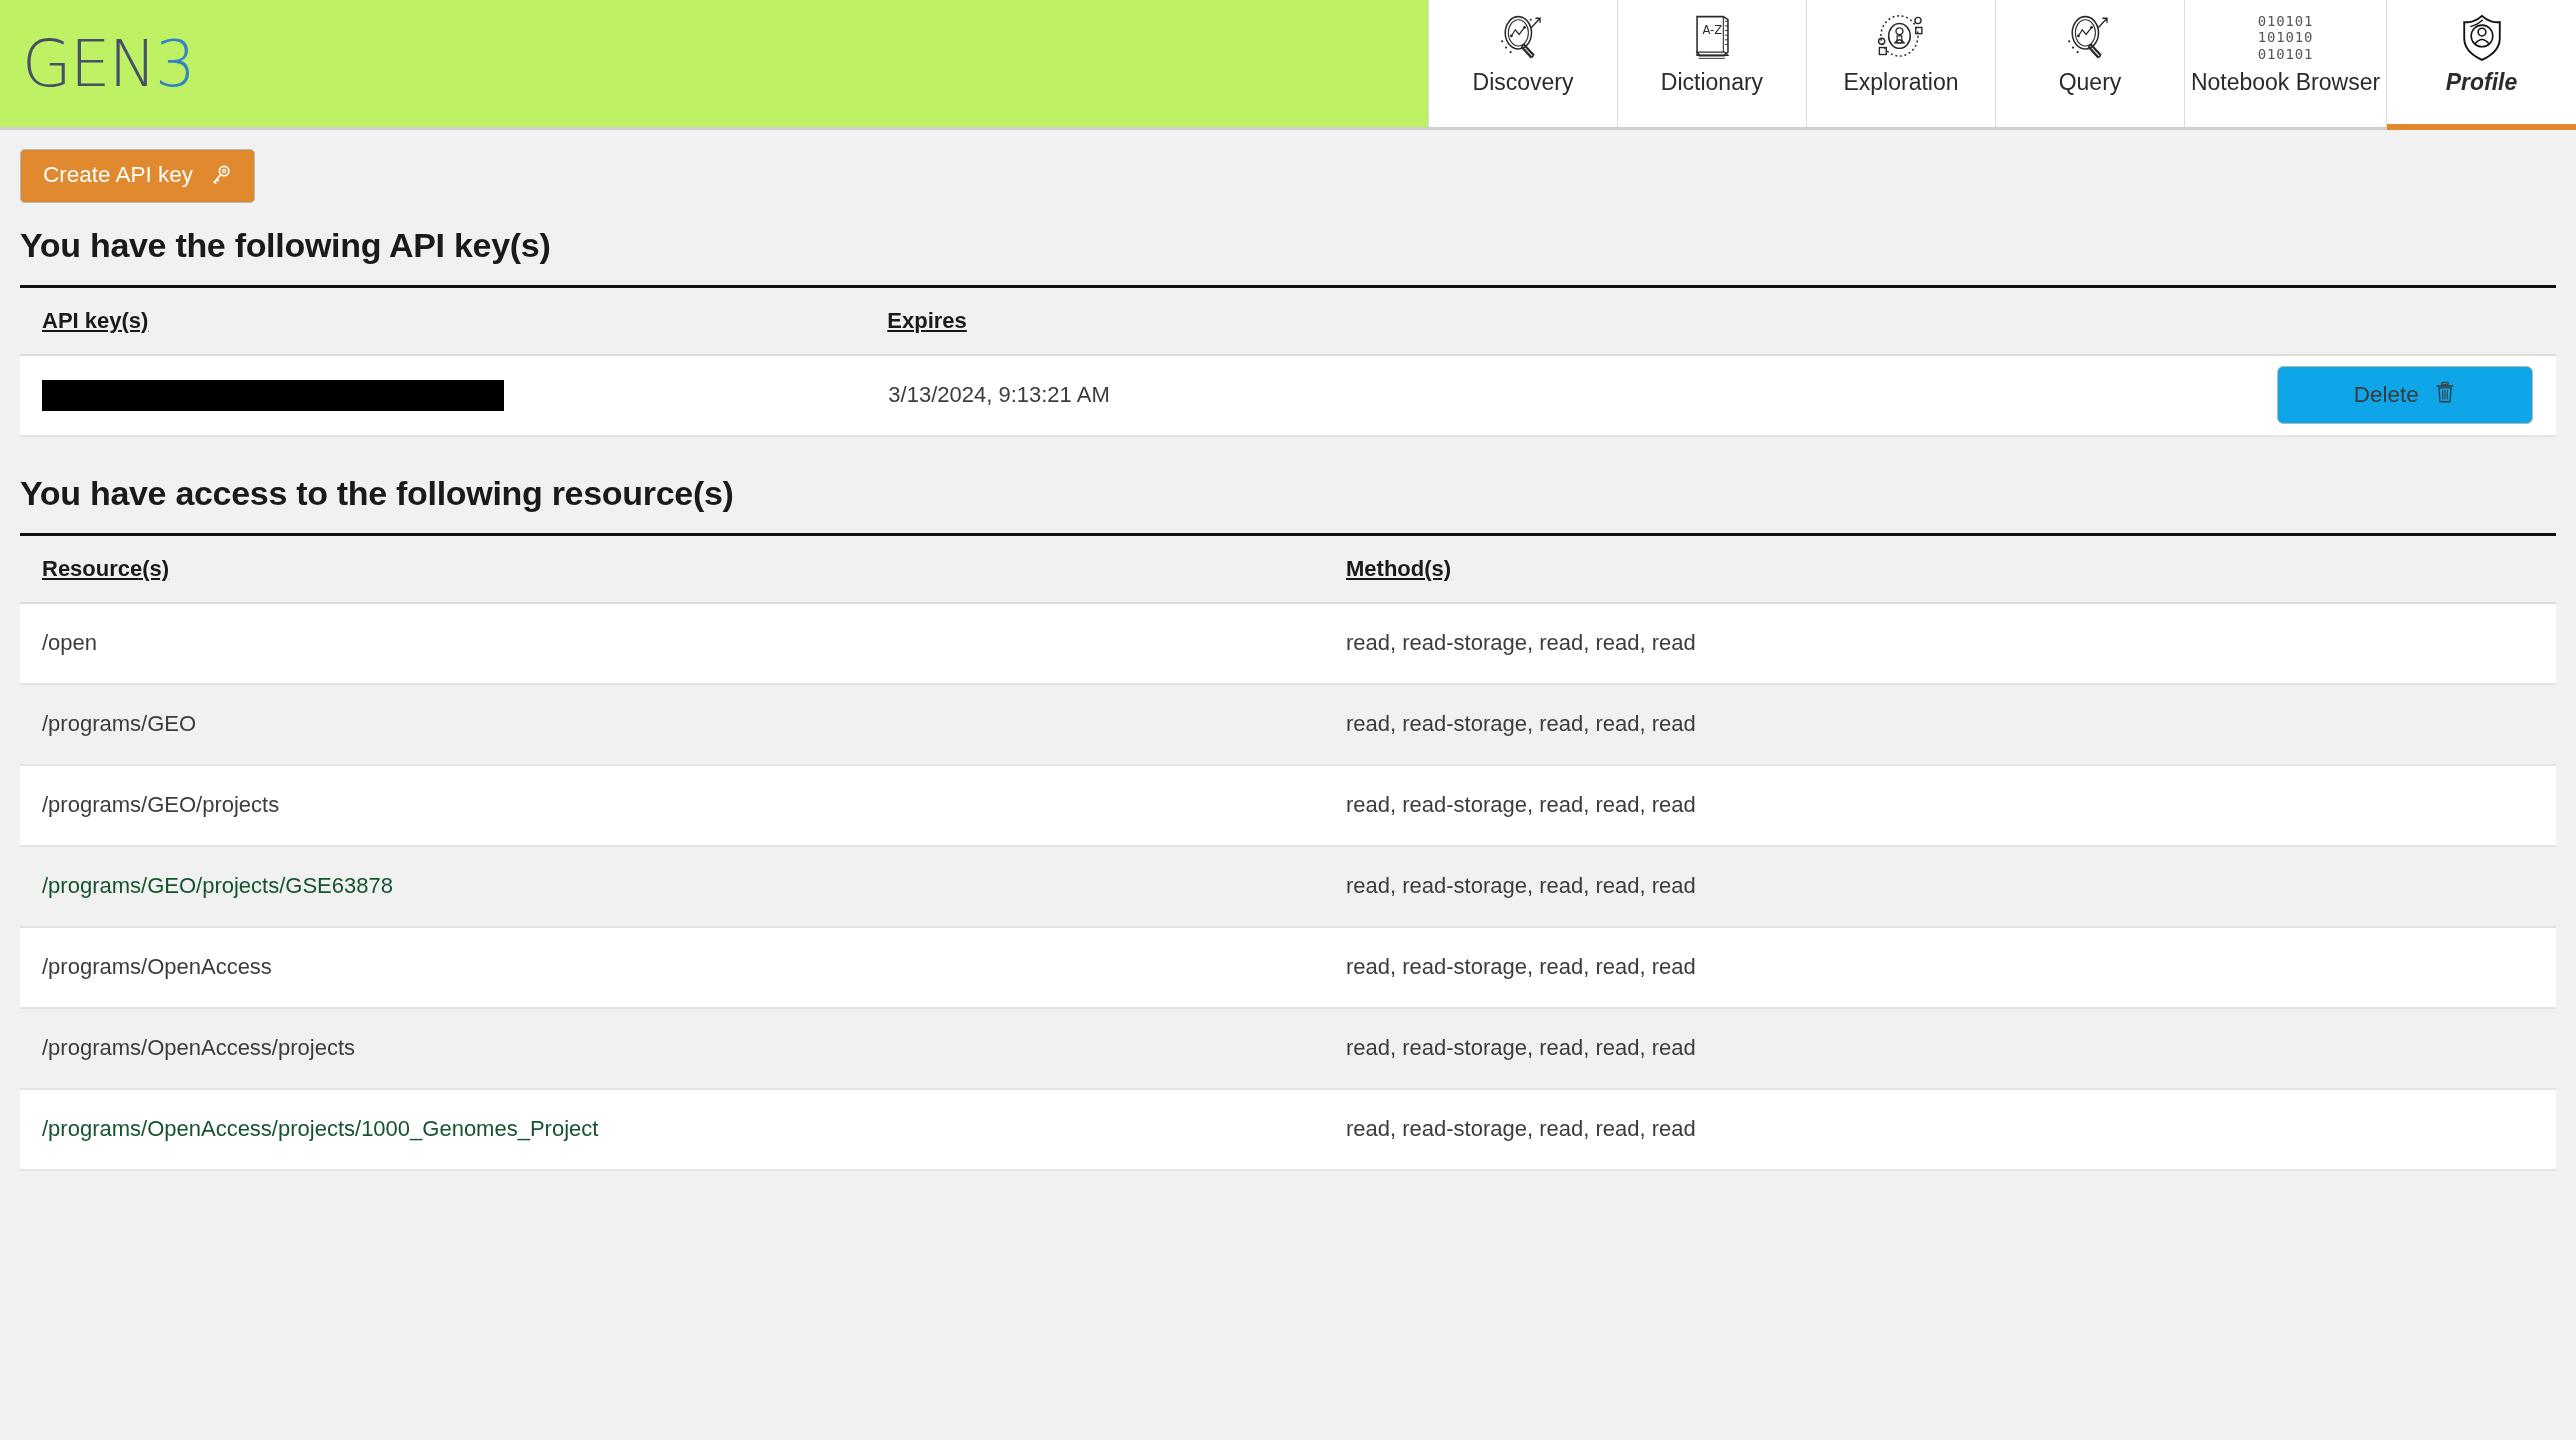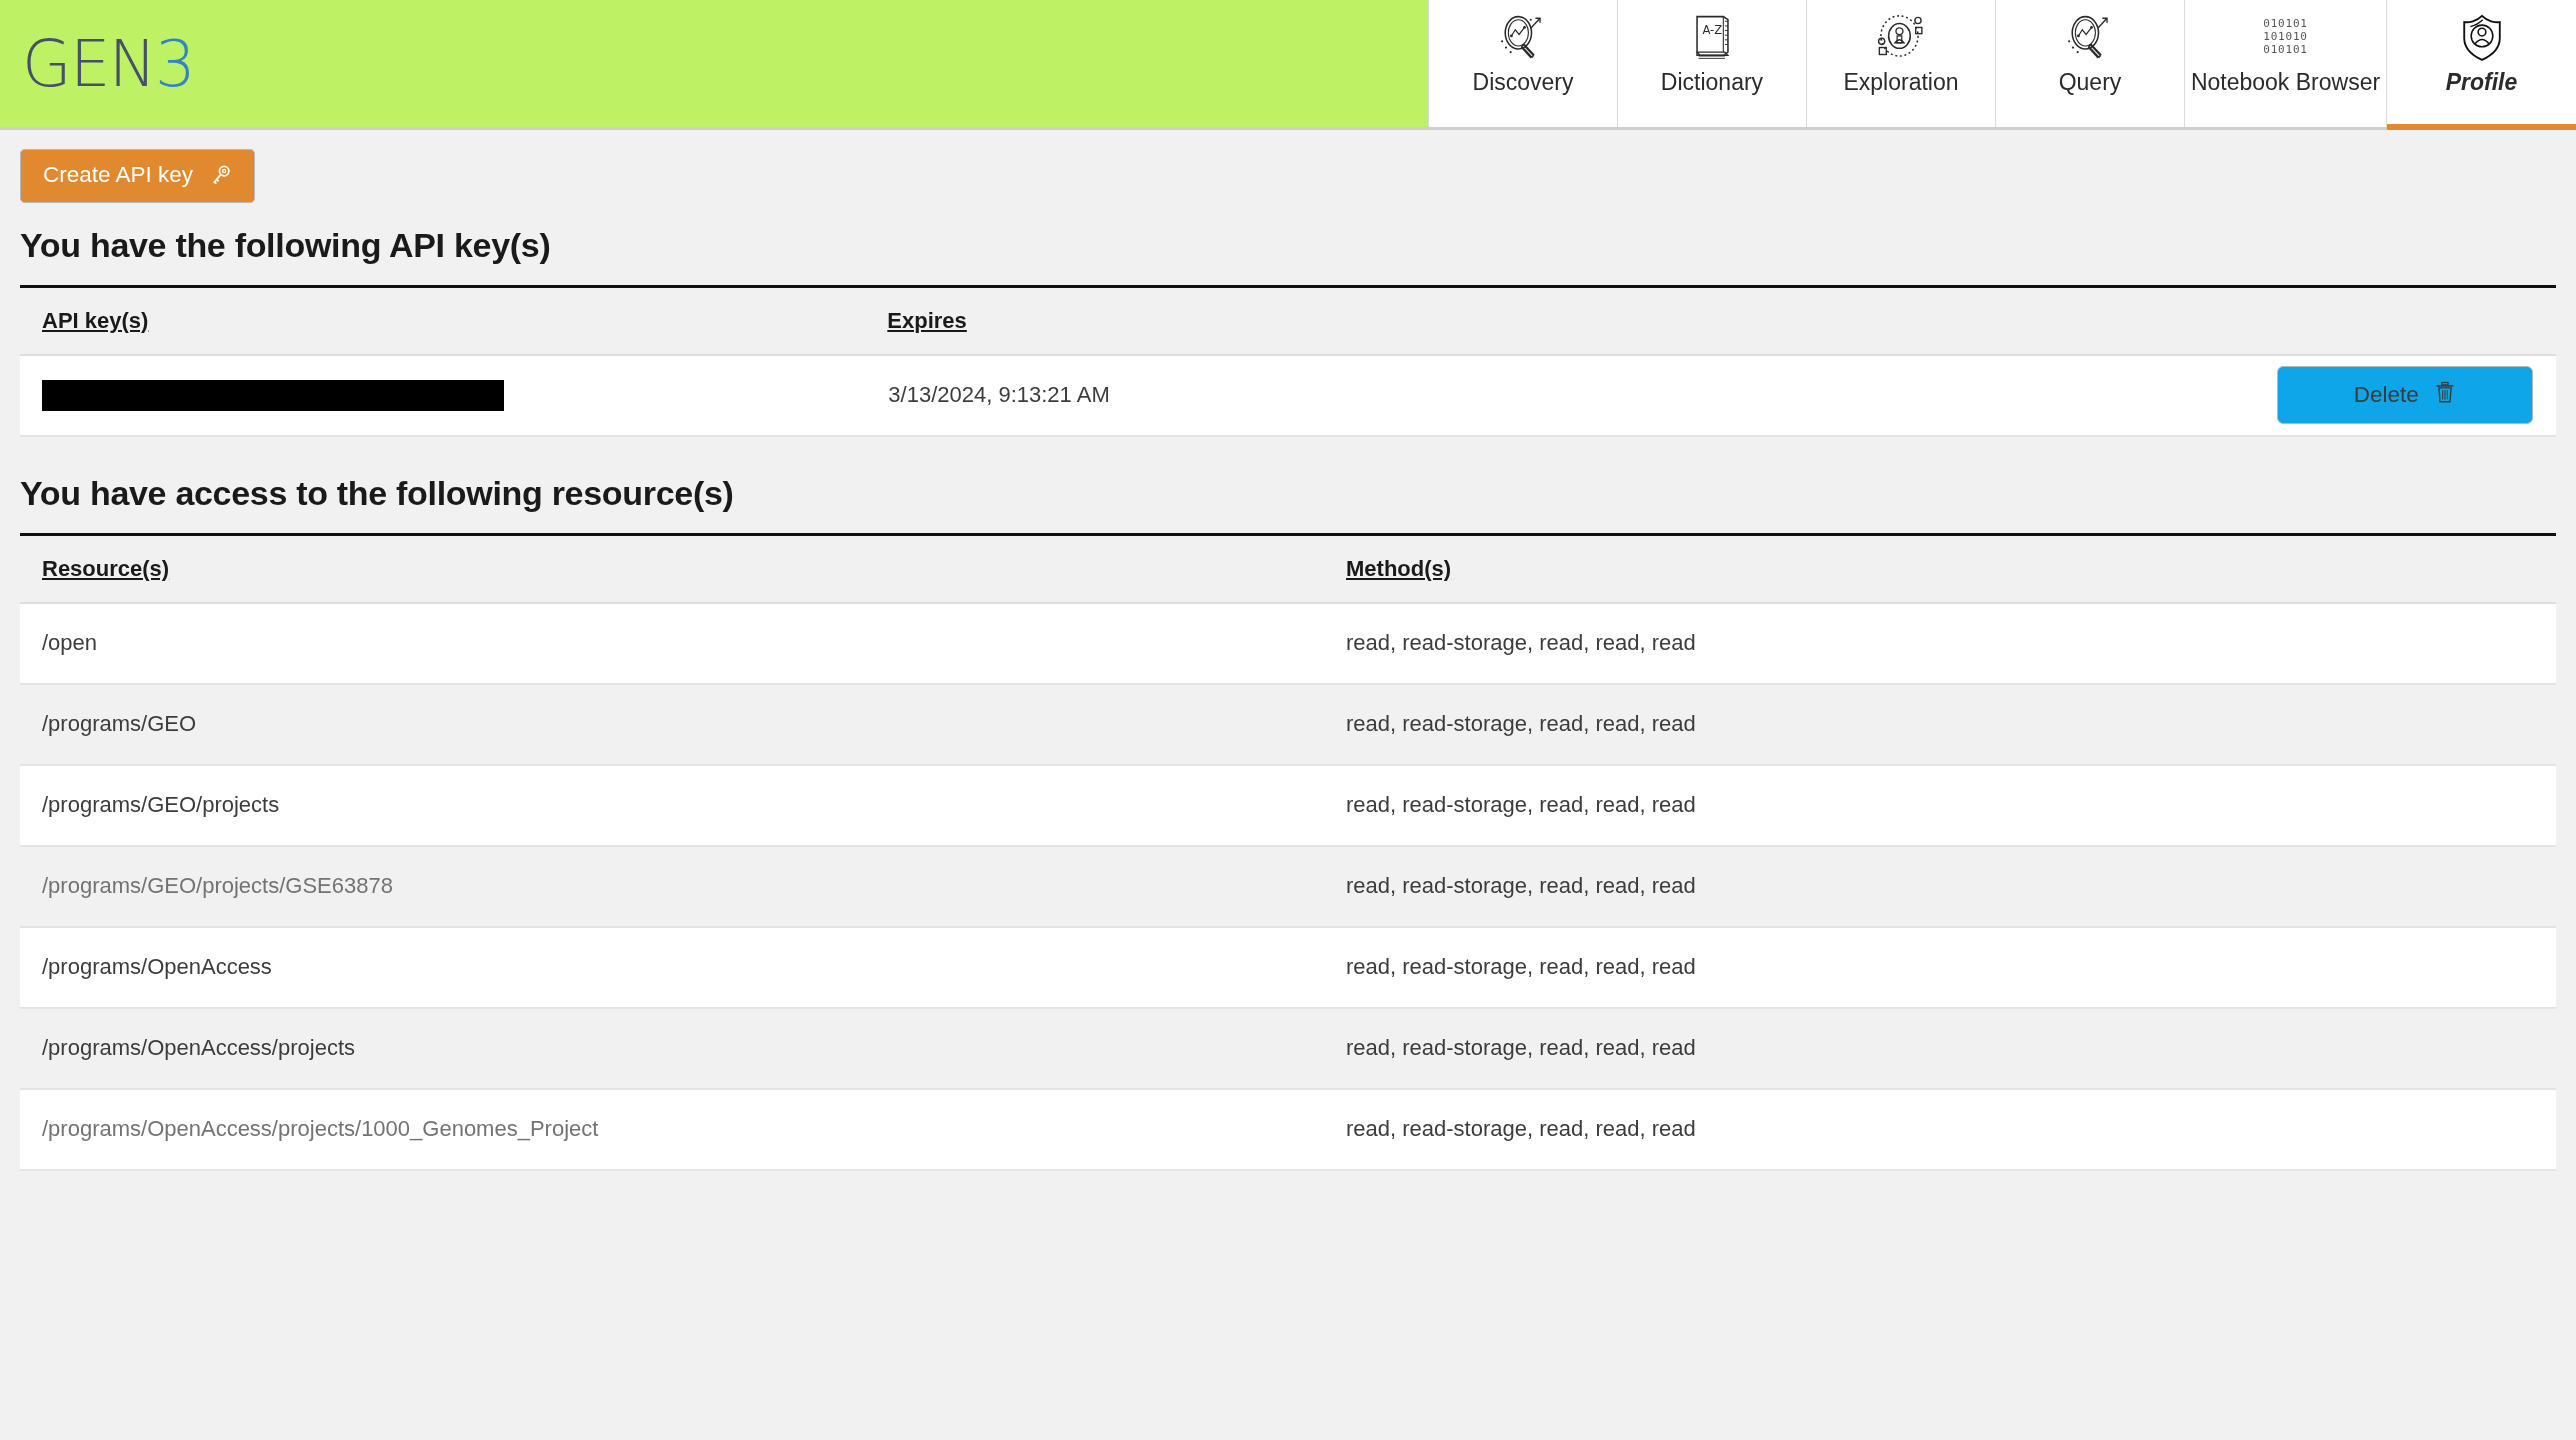--- a/index.html
+++ b/index.html
@@ -78,21 +78,21 @@
   }
   .nav-item.active .nav-label { font-weight: bold; }
   .nav-underline {
     position: absolute;
     left: 0; right: 0; bottom: -3.1px;
     height: 6.2px;
     background: #e1892e;
   }
   .binary-icon {
     font-family: "DejaVu Sans Mono", monospace;
-    font-size: 11px;
+    font-size: 14px;
     line-height: 1.18;
     color: #555;
     text-align: center;
     letter-spacing: 0.8px;
   }
 
   
   .main { padding: 0 20px; }
 
   .create-key-btn {
@@ -141,21 +141,21 @@
     font-size: 22px;
     color: #3c3c3c;
     padding: 0 0 0 22px;
     height: 81px;
     vertical-align: middle;
     border-bottom: 2.3px solid #e4e4e4;
   }
   table.grid tbody tr.odd td { background: #ffffff; }
   table.grid tbody tr.even td { background: #f1f1f1; }
 
-  .resource-link { color: #737373; text-decoration: none; cursor: pointer; }
+  .resource-link { color: #14532d; text-decoration: none; cursor: pointer; }
 
   .redacted {
     display: inline-block;
     width: 462px;
     height: 31px;
     background: #000000;
     vertical-align: middle;
   }
 
   .delete-cell { text-align: right; padding-right: 23px !important; }

